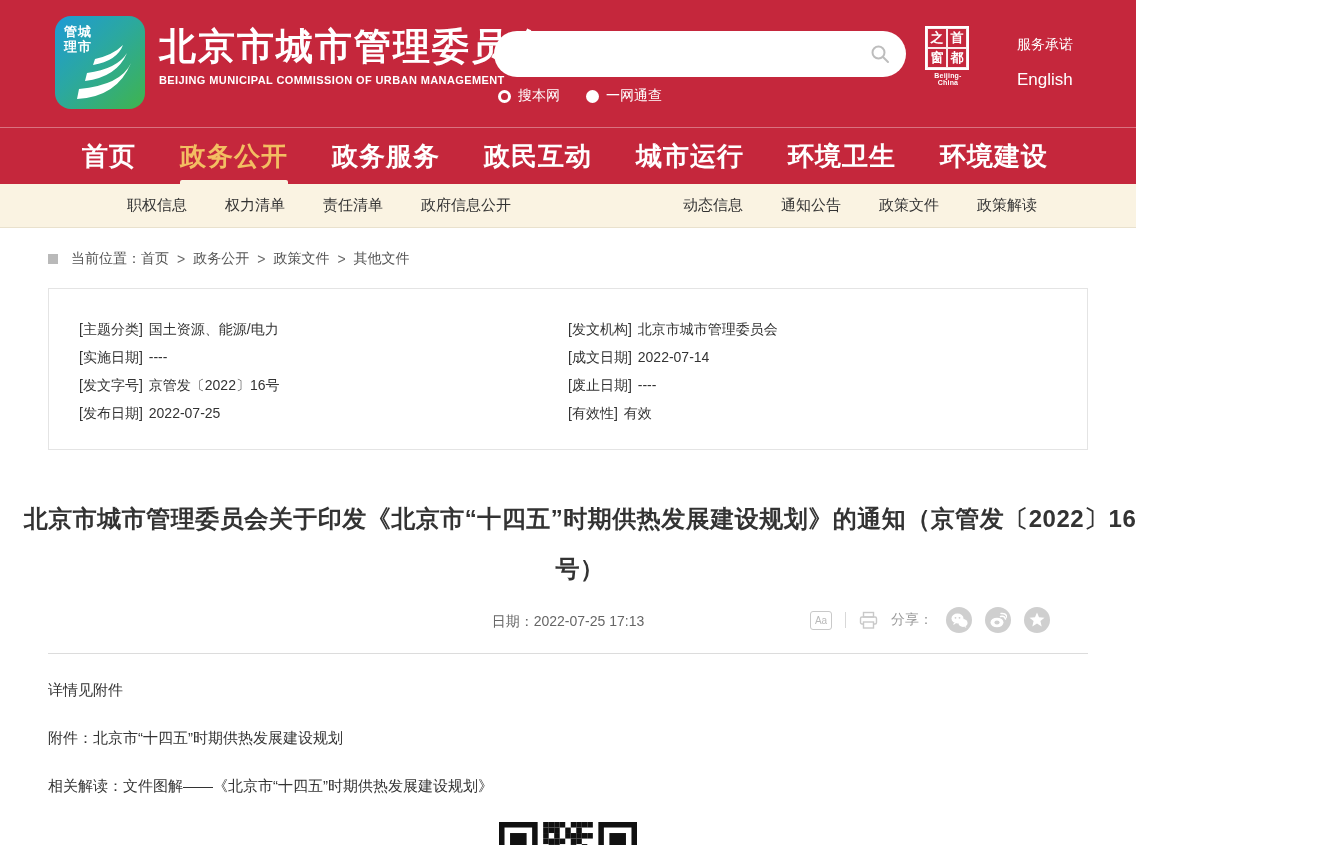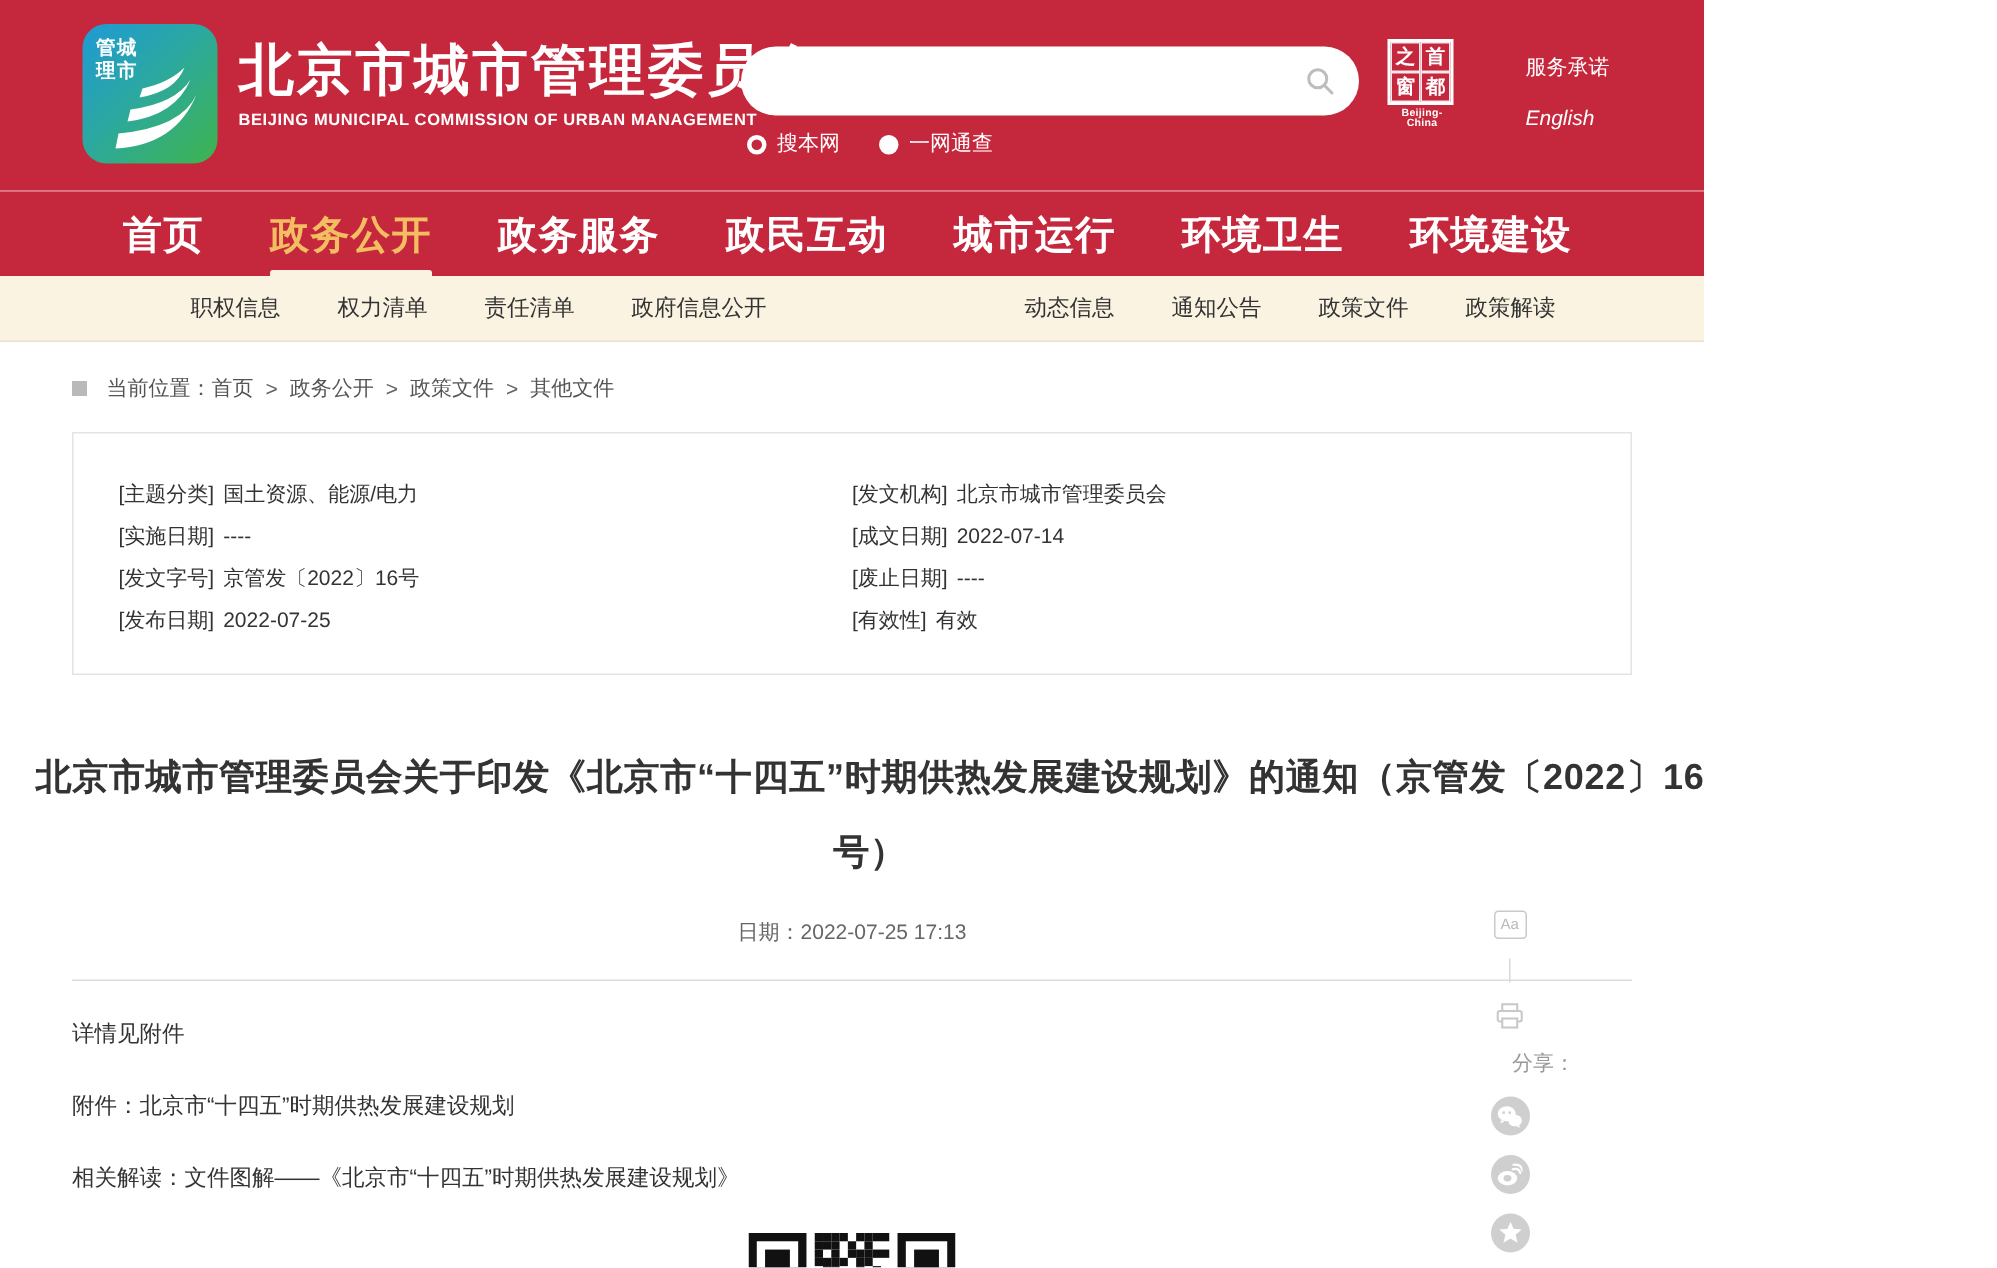--- a/index.html
+++ b/index.html
@@ -29,21 +29,21 @@
   .radio-dot  { width:13px; height:13px; border-radius:50%; background:#fff; }
 
   
   .capwin { position:absolute; left:925px; top:26px; width:46px; text-align:center; }
   .capwin-grid { width:44px; height:44px; border:2px solid #fff; display:grid; grid-template-columns:1fr 1fr; grid-template-rows:1fr 1fr; }
   .capwin-grid span { display:flex; align-items:center; justify-content:center; color:#fff; font-size:13px; font-weight:bold; border:0.5px solid rgba(255,255,255,0.9); }
   .capwin-caption { color:#fff; font-size:7px; font-weight:bold; margin-top:2px; letter-spacing:0.2px; }
   .quick-links { position:absolute; left:985px; top:36px; color:#fff; }
   .ql-row { display:flex; margin-bottom:16px; }
   .ql-row a { color:#fff; text-decoration:none; font-size:14px; width:87px; display:inline-block;margin-left:32px; }
-  .ql-row a.en { font-size:14px;font-style:italic; }
+  .ql-row a.en { font-size:17px; }
 
   
   .nav { position:relative; height:57px; background:#c5273c; border-top:1px solid rgba(255,255,255,0.35);
     display:flex; justify-content:space-between; align-items:center; padding:0 88px 0 82px; }
   .nav-item { position:relative; height:57px; display:flex; align-items:center; color:#fff; font-size:26px; font-weight:bold; letter-spacing:1px; cursor:pointer; }
   .nav-item.active { color:#f3be62; }
   .nav-item.active::after { content:""; position:absolute; left:50%; transform:translateX(-50%); bottom:0; width:108px; height:5px; background:#faf3e2; border-radius:2px 2px 0 0; }
 
   
   .subnav { height:44px; background:#faf3e2; border-bottom:1px solid #e9e1cd; display:flex; align-items:center; padding-left:127px; }
@@ -58,24 +58,24 @@
   
   .meta-box { margin:20px 48px 0 48px; border:1px solid #e4e4e4; display:flex; padding:26px 30px 22px 30px; }
   .meta-col { width:50%; }
   .meta-row { font-size:14px; color:#333; line-height:28px; }
   .meta-row .lbl { margin-right:6px; }
 
   
   .article-title { width:1160px; margin:44px auto 0 auto; text-align:center; font-size:24px; font-weight:bold; color:#333; line-height:50px; letter-spacing:0.5px; }
   .date-row { position:relative; margin-top:10px; height:34px; }
   .date-center { text-align:center; font-size:14px; color:#666; line-height:34px; }
-  .tools { position:absolute; right:86px; top:3px; display:flex; align-items:center; gap:13px;flex-direction:column; }
+  .tools { position:absolute; right:86px; top:3px; display:flex; align-items:center; gap:13px; }
   .font-size-box { width:22px; height:19px; border:1px solid #c9c9c9; border-radius:3px; color:#b9b9b9; font-size:10px; text-align:center; line-height:17px; }
   .tool-divider { width:1px; height:16px; background:#d8d8d8; }
-  .share-label { font-size:14px; color:#999;margin-left:45px; }
+  .share-label { font-size:14px; color:#999; }
   .share-circle { width:26px; height:26px; border-radius:50%; background:#cfcfcf; display:flex; align-items:center; justify-content:center; cursor:pointer; }
   .rule { margin:15px 48px 0 48px; border-bottom:1px solid #dcdcdc; }
 
   .body-text { margin-left:48px; font-size:15px; color:#333; }
   .body-text p { margin-top:28px; line-height:20px; }
   .body-text p:first-child { margin-top:26px; }
 
   .qr-wrap { width:138px; margin:26px auto 0 auto; }
 </style>
 </head>

